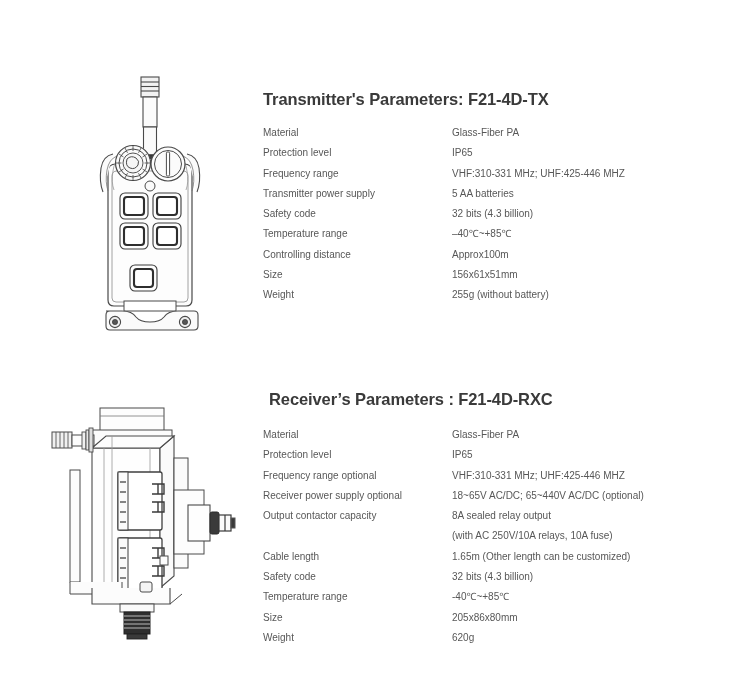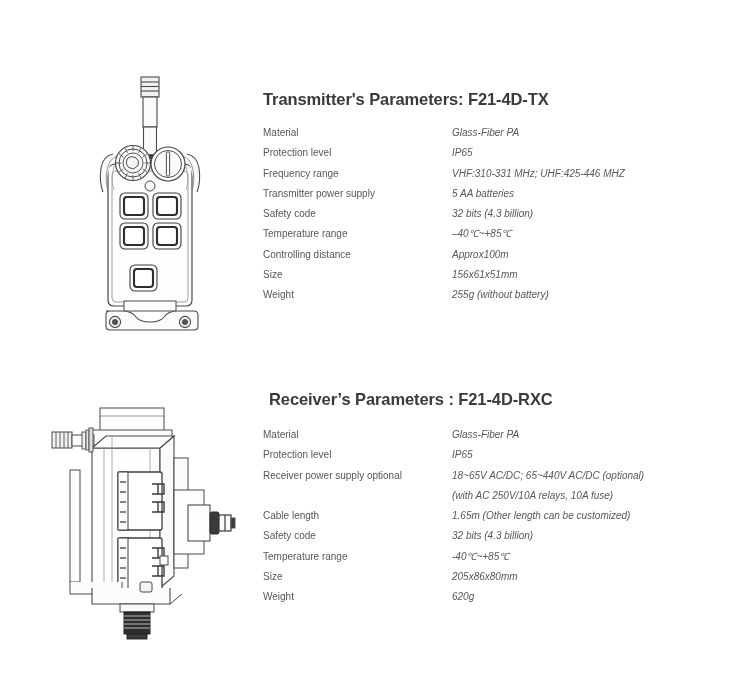--- a/index.html
+++ b/index.html
@@ -49,21 +49,21 @@
   }
   .spec-table td {
     font-size: 10px;
     color: #575757;
     vertical-align: top;
     padding: 0;
     line-height: 20.3px;
     white-space: nowrap;
   }
   .spec-table td.k { width: 189px; }
-  .spec-table td.v { width: 298px; font-style: italic; }
+  .spec-table td.v { width: 298px; }
   .spec-table tr.cont td.k { color: transparent; }
 
   
   .art { display: block; }
 </style>
 </head>
 <body>
 
 <div class="section" id="transmitter-section">
 
@@ -311,22 +311,30 @@
       <tbody>
           <tr>
             <td class="k">Material</td>
             <td class="v">Glass-Fiber PA</td>
           </tr>
           <tr>
             <td class="k">Protection level</td>
             <td class="v">IP65</td>
           </tr>
           <tr>
+            <td class="k">Frequency range optional</td>
+            <td class="v">VHF:310-331 MHz; UHF:425-446 MHZ</td>
+          </tr>
+          <tr>
             <td class="k">Receiver power supply optional</td>
             <td class="v">18~65V AC/DC; 65~440V AC/DC (optional)</td>
+          </tr>
+          <tr>
+            <td class="k">Output contactor capacity</td>
+            <td class="v">8A sealed relay output</td>
           </tr>
           <tr class="cont">
             <td class="k"></td>
             <td class="v">(with AC 250V/10A relays, 10A fuse)</td>
           </tr>
           <tr>
             <td class="k">Cable length</td>
             <td class="v">1.65m (Other length can be customized)</td>
           </tr>
           <tr>

